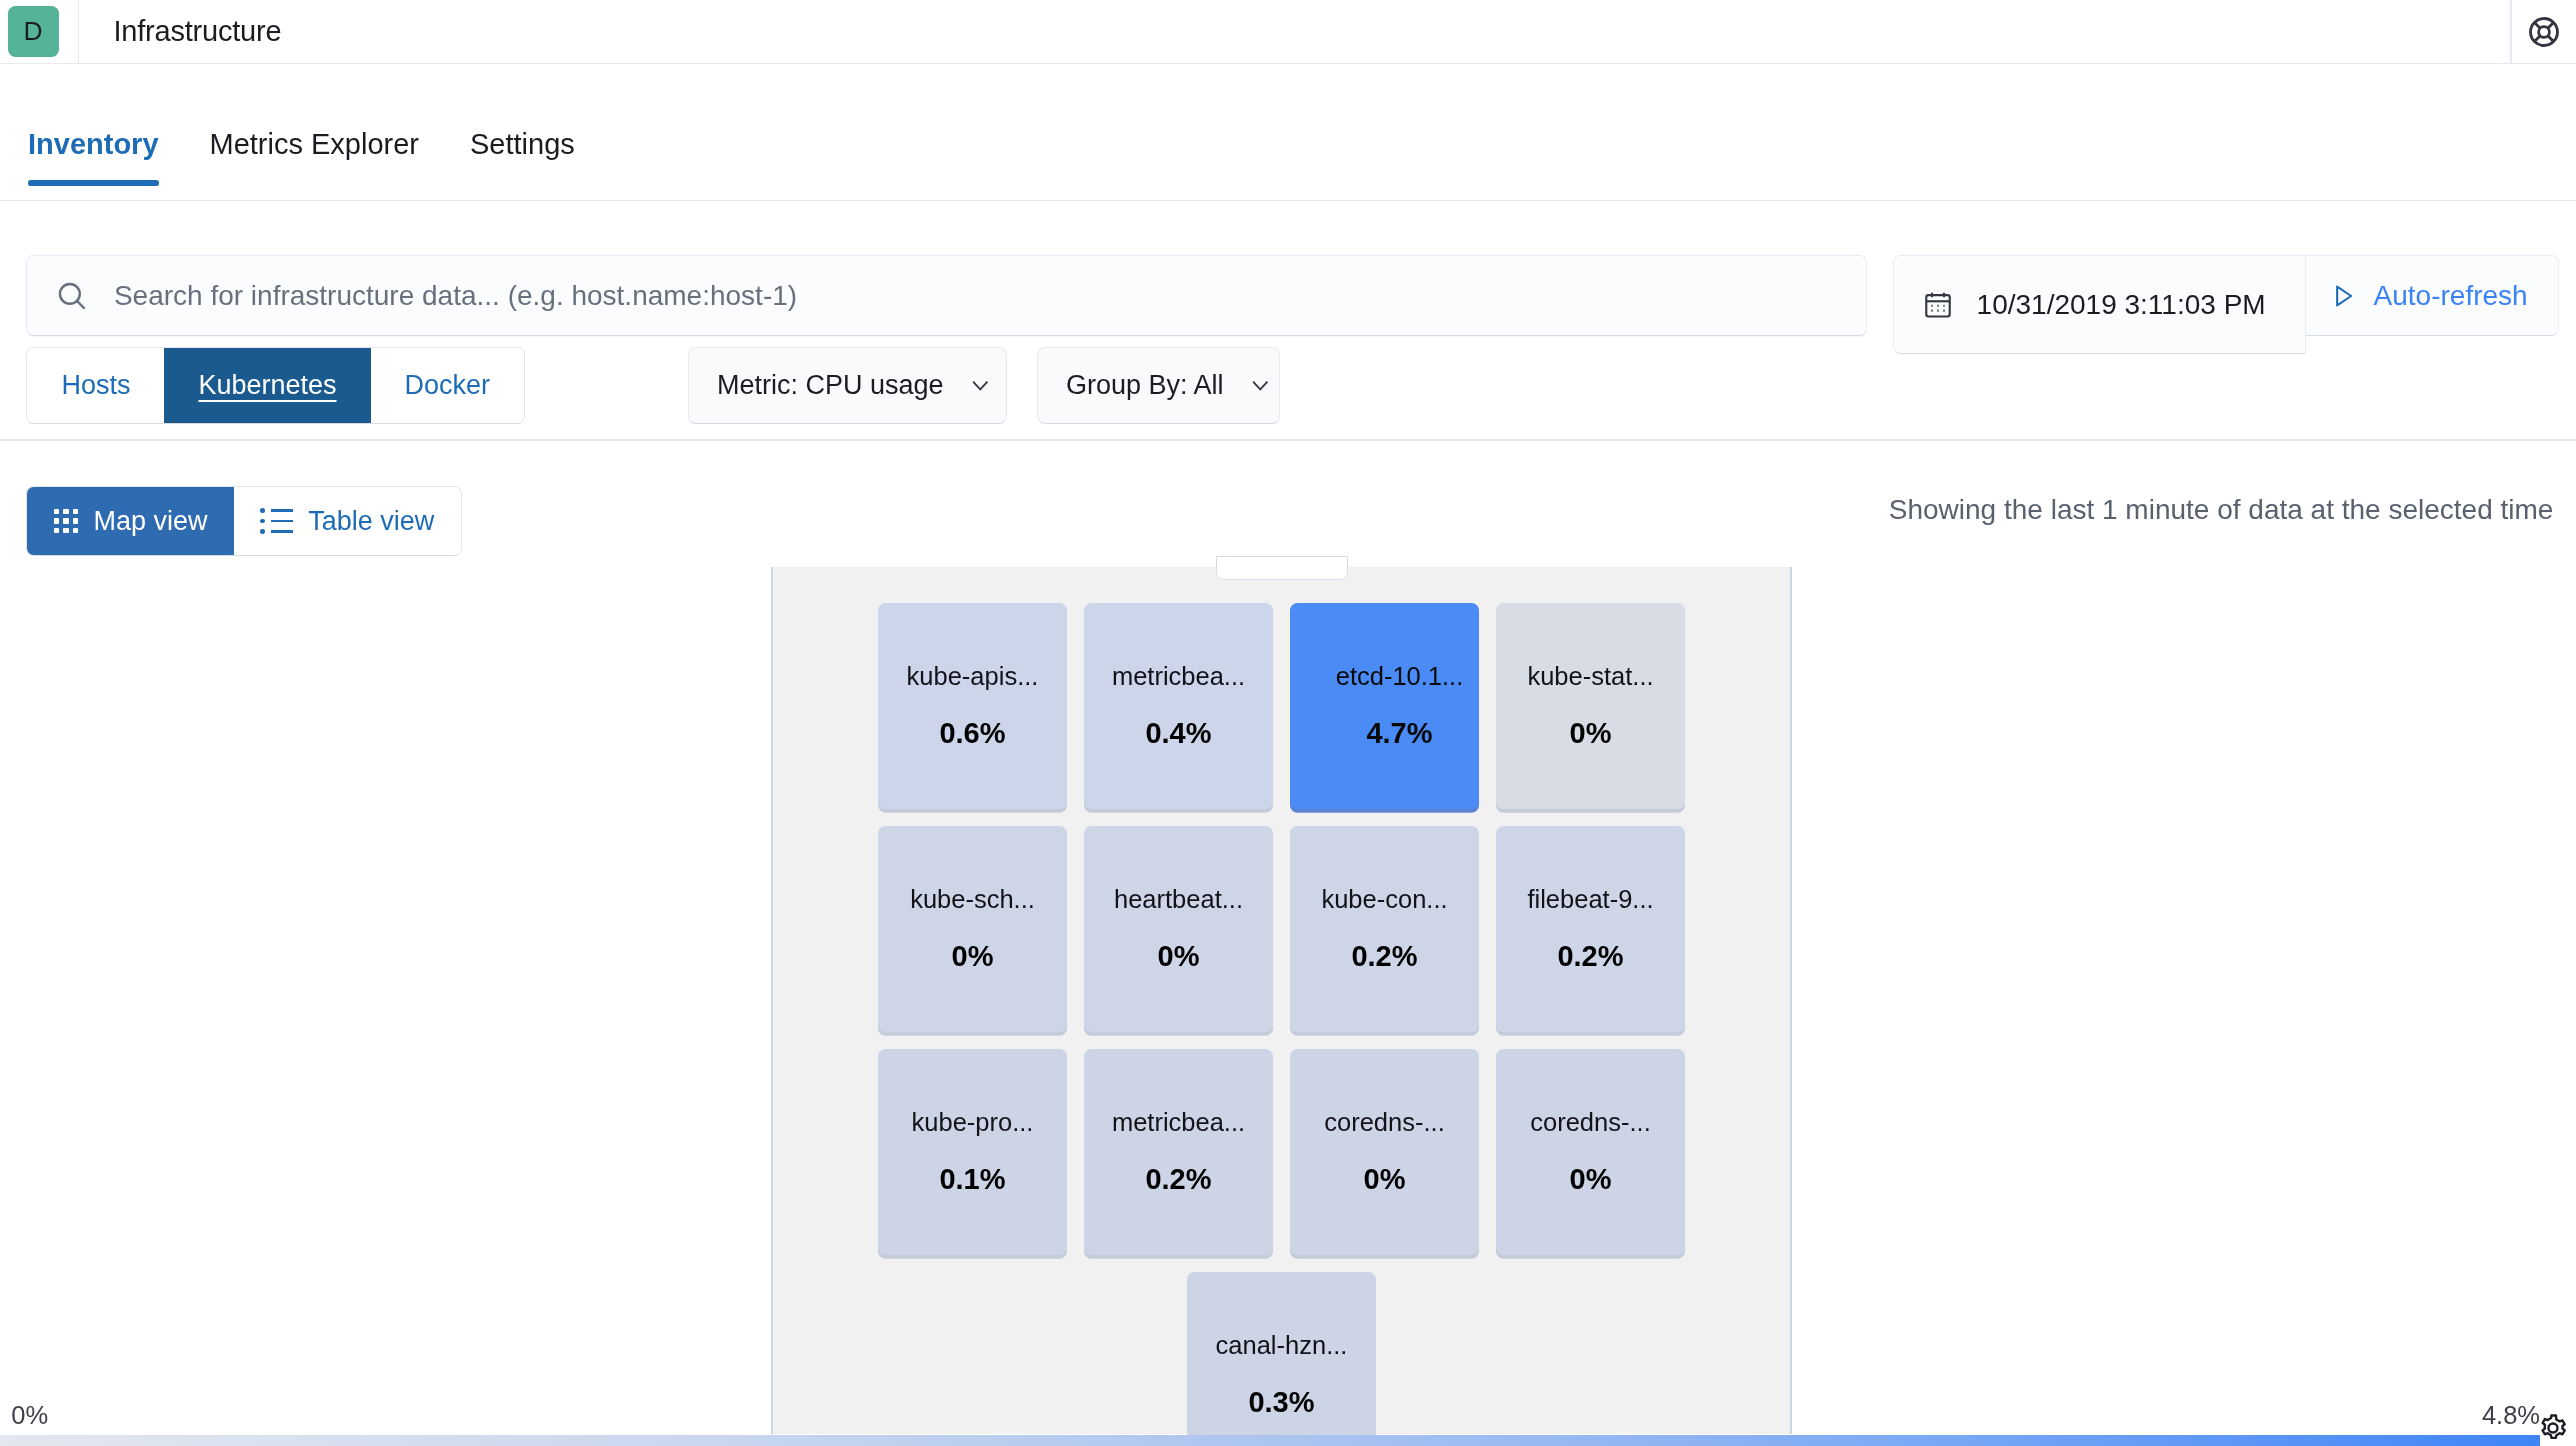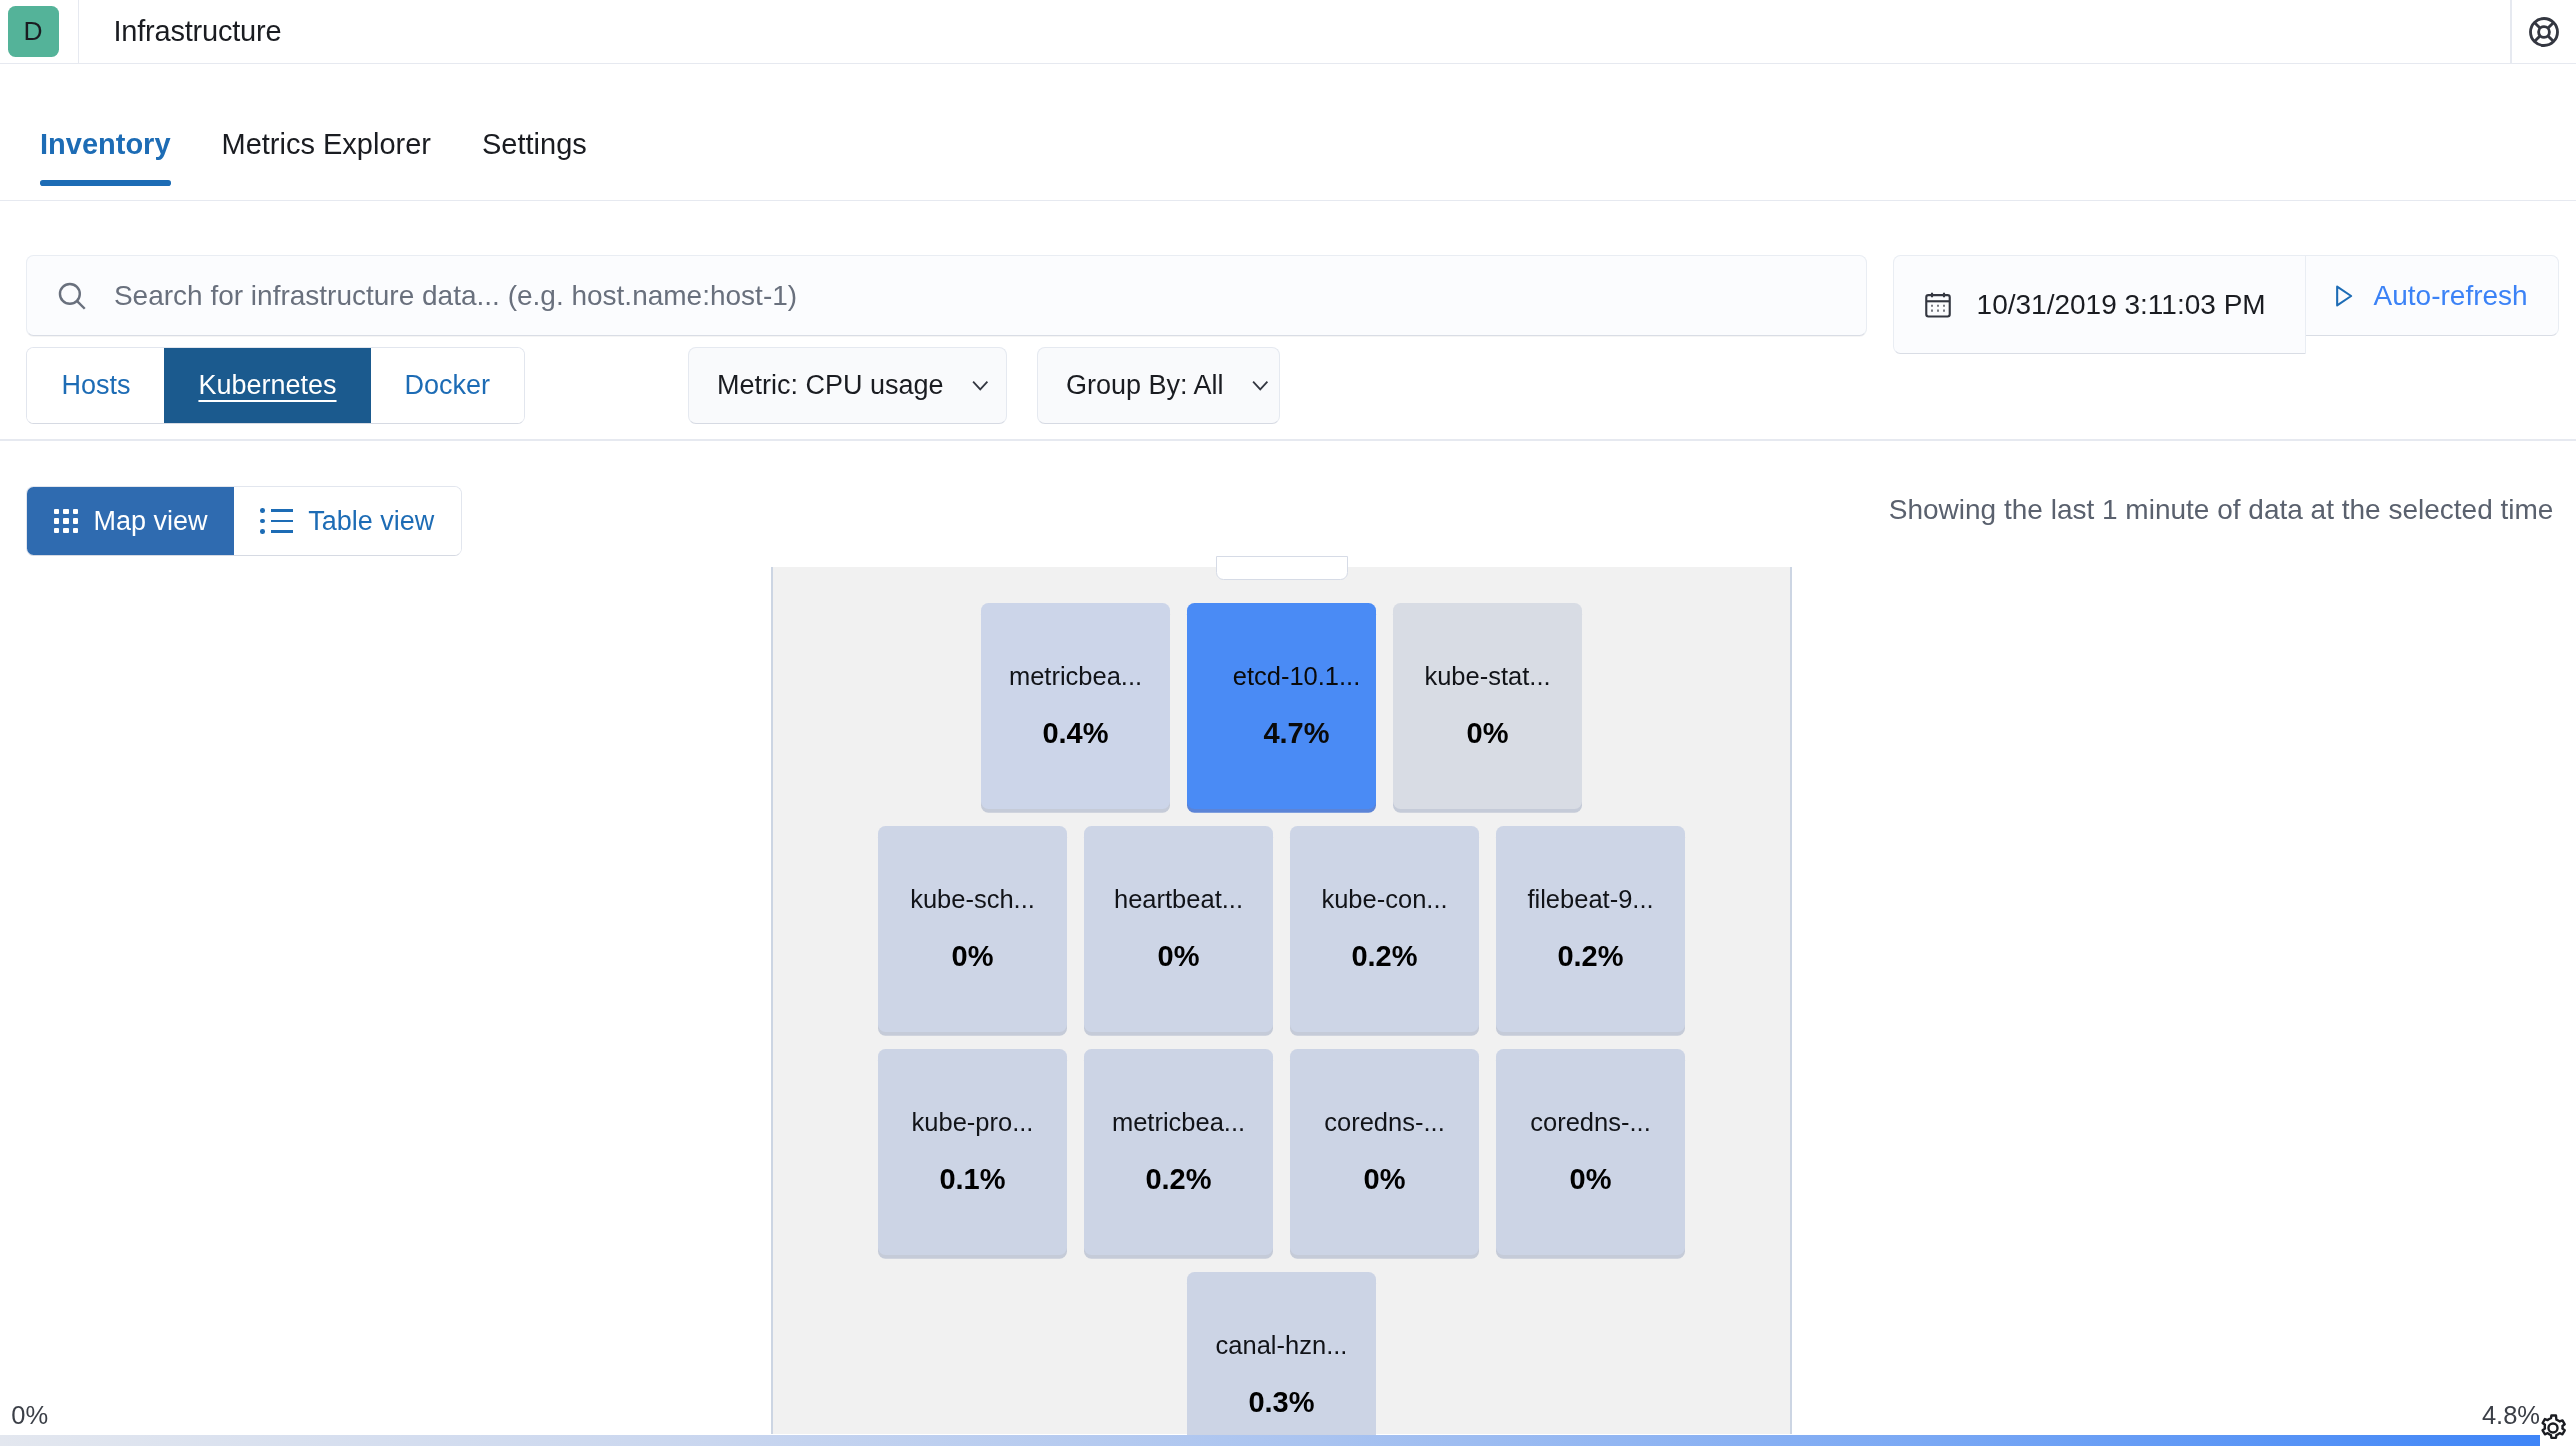--- a/index.html
+++ b/index.html
@@ -59,21 +59,21 @@
   .tab {
     position: relative;
     margin-top: 64px;
     padding: 0 0 24.5px 0;
     font-size: 29px;
     color: #1a1c21;
     font-weight: 400;
     cursor: pointer;
     white-space: nowrap;
   }
-  .tab:nth-child(1) { margin-left: 40px; }
+  .tab:nth-child(1) { margin-left: 28px; }
   .tab + .tab { margin-left: 51px; }
   .tab.active { color: #1d6cb5; font-weight: 700; }
   .tab.active::after {
     content: ""; position: absolute;
     left: 0; right: 0; bottom: 0;
     height: 5.7px; background: #1d6cb5; border-radius: 2.8px;
   }
 
   
   .searchrow {
@@ -432,20 +432,24 @@
     </div>
   </div>
   <div class="showing-text">Showing the last 1 minute of data at the selected time</div>
 </div>
 
 <div class="mapwrap">
   <div class="group-tab-stub"></div>
   <div class="grid" id="treemap-grid">
       <div class="grow">
         <div class="cell" style="background: rgb(204, 213, 233);">
+          <div class="cname">kube-apis...</div>
+          <div class="cval">0.6%</div>
+        </div>
+        <div class="cell" style="background: rgb(204, 213, 233);">
           <div class="cname">metricbea...</div>
           <div class="cval">0.4%</div>
         </div>
         <div class="cell highlight" style="background: rgb(74, 139, 245);">
           <div class="cname">etcd-10.1...</div>
           <div class="cval">4.7%</div>
         </div>
         <div class="cell" style="background: rgb(216, 220, 228);">
           <div class="cname">kube-stat...</div>
           <div class="cval">0%</div>

